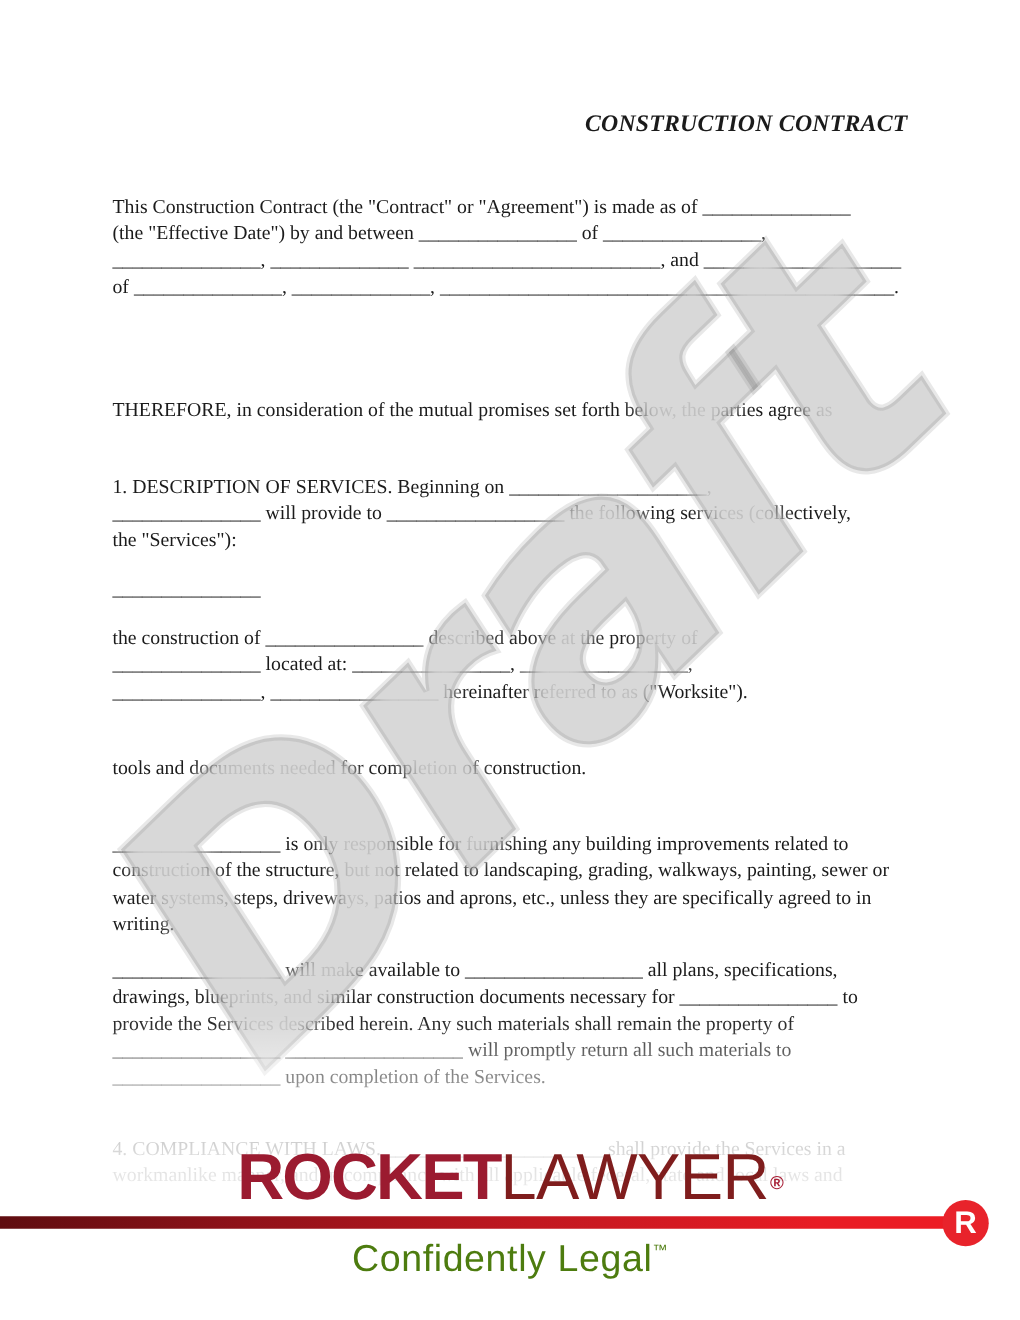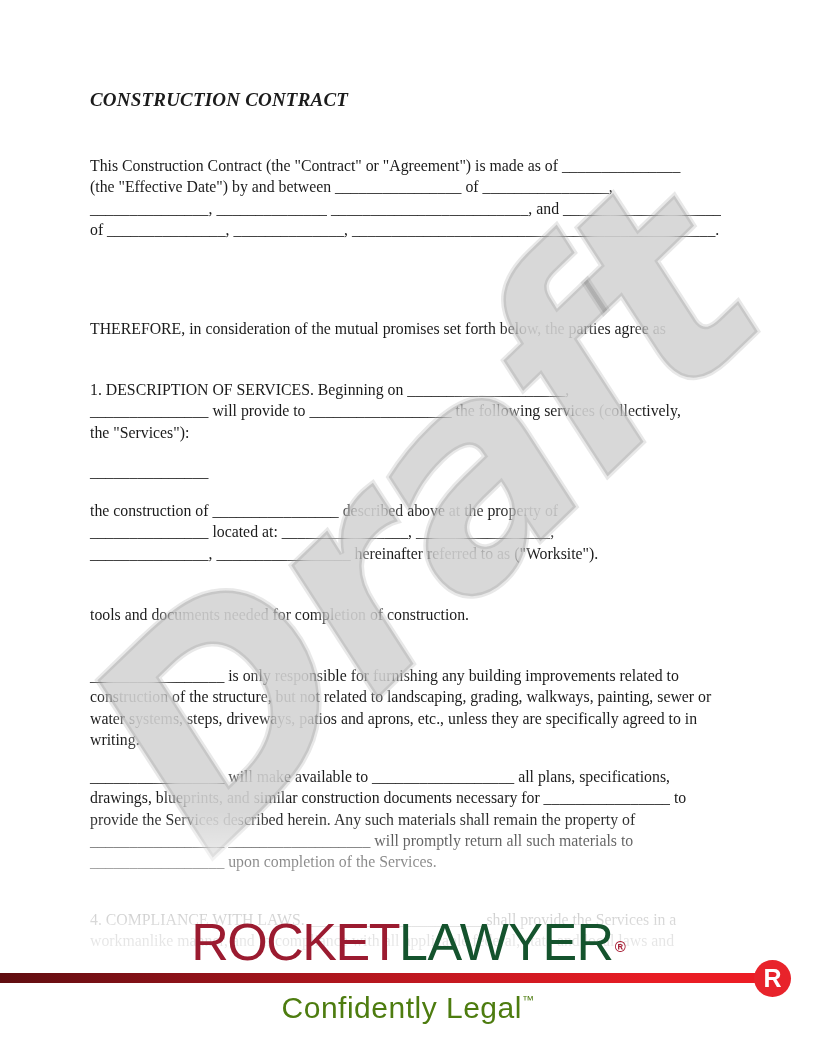--- a/index.html
+++ b/index.html
@@ -2,21 +2,21 @@
 <html><head>
 <meta charset="utf-8">
 <style>
   html,body{margin:0;padding:0;background:#ffffff;}
   body{width:816px;height:1056px;position:relative;overflow:hidden;
        font-family:"Liberation Serif", serif;color:#1b1b1b;}
   .page{position:absolute;inset:0;background:#fff;}
   .blk{position:absolute;left:90px;width:660px;font-size:15.8px;line-height:21.3px;}
   .ln{white-space:pre;}
   .b{font-weight:normal;}
-  .title{width:636px;text-align:left;font-weight:bold;font-style:italic;
+  .title{width:636px;text-align:right;font-weight:bold;font-style:italic;
          font-size:19px;letter-spacing:.2px;}
   
   .watermark{position:absolute;top:170px;left:-30px;width:900px;height:700px;
     display:flex;align-items:center;justify-content:center;
     transform:rotate(-44deg);pointer-events:none;z-index:2;
     font-family:"DejaVu Sans", sans-serif;font-weight:bold;font-style:italic;
     font-size:285px;letter-spacing:-10px;
     color:rgba(125,125,125,0.30);
     -webkit-text-stroke:5px rgba(120,120,120,0.17);
     text-shadow:0 0 12px rgba(255,255,255,0.85);}
@@ -25,22 +25,22 @@
     pointer-events:none;
     background:linear-gradient(to bottom,
       rgba(255,255,255,0) 0%,
       rgba(255,255,255,0.38) 22%,
       rgba(255,255,255,0.66) 45%,
       rgba(255,255,255,0.86) 70%,
       rgba(255,255,255,0.96) 100%);}
   
   .logo{position:absolute;top:917px;left:0;width:816px;text-align:center;z-index:4;
         font-family:"Liberation Sans", sans-serif;line-height:50px;white-space:nowrap;}
-  .logo .rocket{font-weight:400;font-size:52px;color:#9b1b30;letter-spacing:-1.5px;}
-  .logo .lawyer{font-weight:400;font-size:52px;color:#14532d;letter-spacing:-.5px;}
+  .logo .rocket{font-weight:700;font-size:52px;color:#9b1b30;letter-spacing:-1.5px;}
+  .logo .lawyer{font-weight:400;font-size:52px;color:#7f1d1d;letter-spacing:-.5px;}
   .logo .reg{font-size:15px;color:#a81f36;font-weight:bold;vertical-align:top;
              position:relative;top:5px;left:1px;}
   .bar{position:absolute;top:973px;left:0;width:772px;height:10px;z-index:4;
     background:linear-gradient(90deg,#5f0d10 0%,#8f1219 25%,#c11820 55%,#e81c24 85%,#ed1c24 100%);}
   .badge{position:absolute;top:960px;left:754px;width:37px;height:37px;border-radius:50%;
     background:#e8232b;z-index:5;display:flex;align-items:center;justify-content:center;
     font-family:"Liberation Sans", sans-serif;font-weight:bold;font-size:25px;color:#fff;}
   .tagline{position:absolute;top:991px;left:0;width:816px;text-align:center;z-index:4;
     font-family:"Liberation Sans", sans-serif;font-size:30px;color:#4d7c0f;
     letter-spacing:.5px;}

